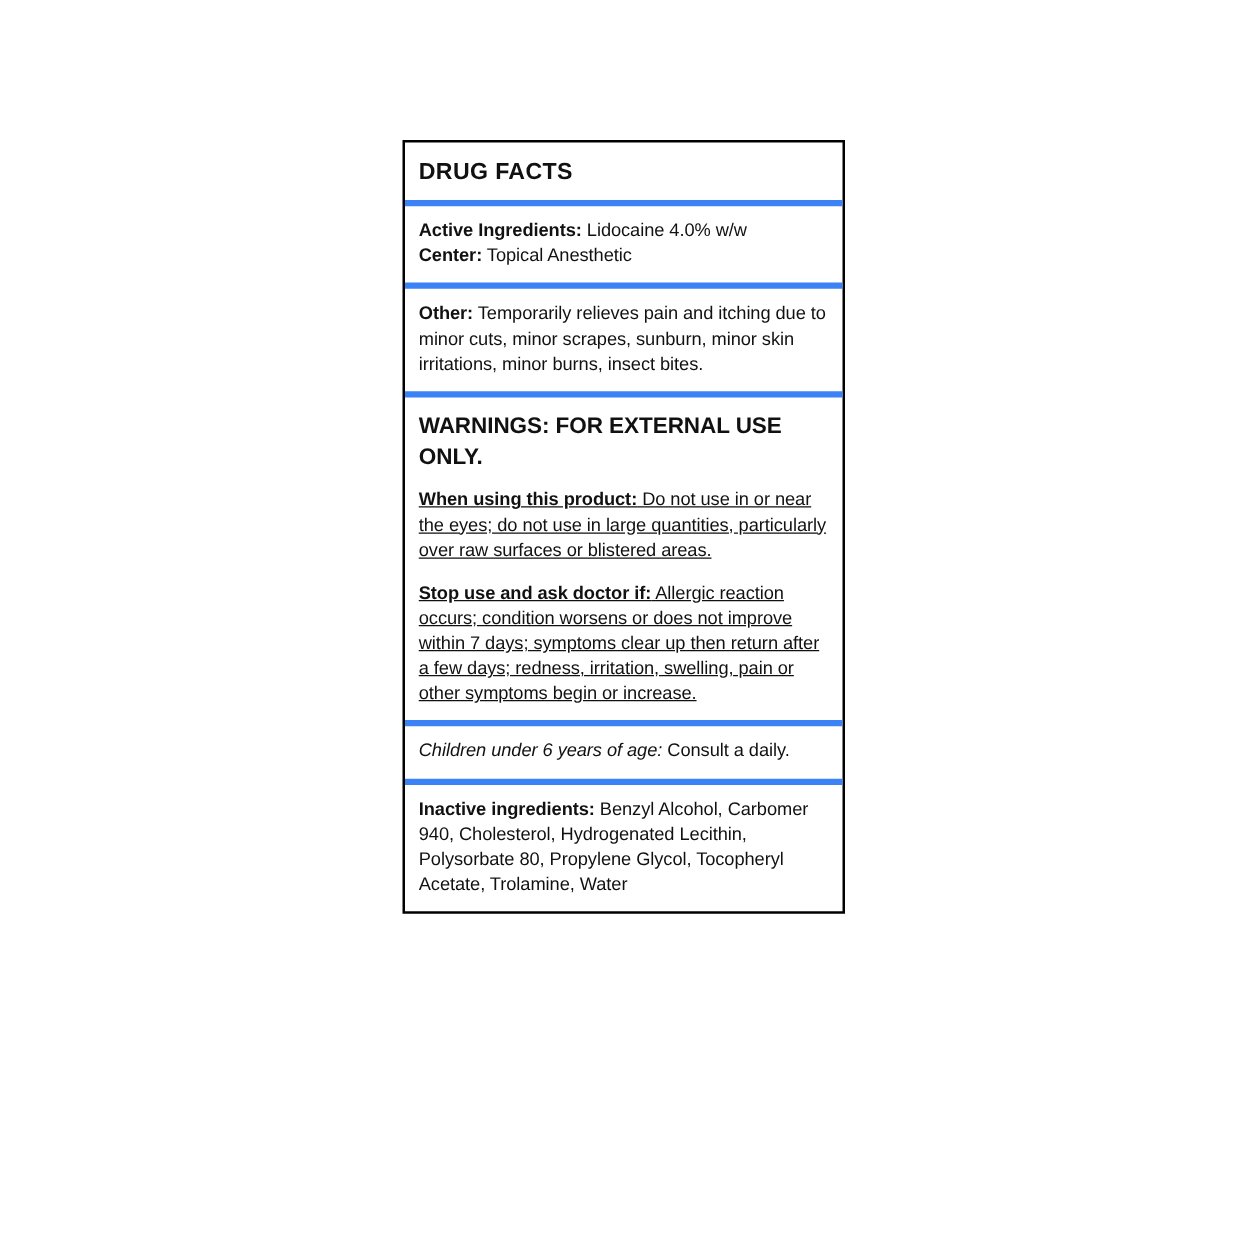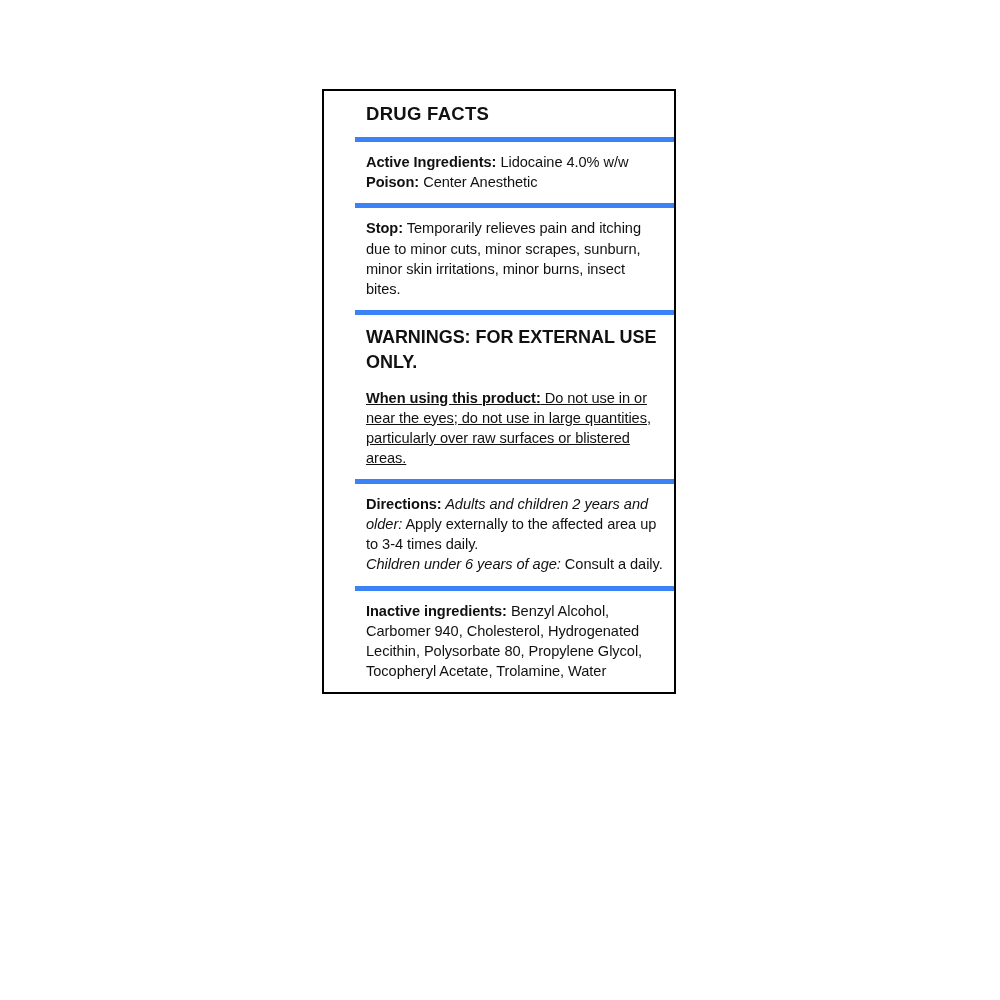--- a/index.html
+++ b/index.html
@@ -15,26 +15,25 @@
   }
   .page {
     position: relative;
     width: 1000px;
     height: 1000px;
     background: #ffffff;
   }
   .panel {
     position: absolute;
     left: 322px;
-    top: 89px;
+    top: 112px;
     width: 354px;
     box-sizing: border-box;
     border: 2px solid #000000;
     background: #ffffff;
-    padding-left: 31px;
   }
   .section {
     box-sizing: border-box;
     padding: 10px 11px 11px 11px;
   }
   .sep-thick {
     border-top: 5px solid #3b82f6;
   }
   .title {
     font-size: 18.5px;
@@ -75,44 +74,44 @@
 <div class="page">
   <div class="panel">
 
     <div class="title">DRUG FACTS</div>
 
     <div class="section sep-thick">
       <div class="txt">
         <b>Active Ingredients:</b><span> Lidocaine 4.0% w/w</span>
       </div>
       <div class="txt">
-        <b>Poison:</b><span> Center Anesthetic</span>
+        <b>Center:</b><span> Topical Anesthetic</span>
       </div>
     </div>
 
     <div class="section sep-thick">
       <div class="txt">
-        <b>Stop:</b><span> Temporarily relieves pain and itching due to minor cuts, minor scrapes, sunburn, minor skin irritations, minor burns, insect bites.</span>
+        <b>Other:</b><span> Temporarily relieves pain and itching due to minor cuts, minor scrapes, sunburn, minor skin irritations, minor burns, insect bites.</span>
       </div>
     </div>
 
     <div class="section sep-thick">
       <div class="warn-head">WARNINGS: FOR EXTERNAL USE ONLY.</div>
 
       <div class="txt para">
         <b>When using this product:</b><span> Do not use in or near the eyes; do not use in large quantities, particularly over raw surfaces or blistered areas.</span>
       </div>
 
+      <div class="txt para">
+        <b>Stop use and ask doctor if:</b><span> Allergic reaction occurs; condition worsens or does not improve within 7 days; symptoms clear up then return after a few days; redness, irritation, swelling, pain or other symptoms begin or increase.</span>
+      </div>
 
     </div>
 
     <div class="section sep-thick">
-      <div class="txt">
-        <b>Directions:</b><i> Adults and children 2 years and older:</i><span> Apply externally to the affected area up to 3-4 times daily.</span>
-      </div>
       <div class="txt">
         <i>Children under 6 years of age:</i><span> Consult a daily.</span>
       </div>
     </div>
 
 
     <div class="section sep-thick">
       <div class="txt">
         <b>Inactive ingredients:</b><span> Benzyl Alcohol, Carbomer 940, Cholesterol, Hydrogenated Lecithin, Polysorbate 80, Propylene Glycol, Tocopheryl Acetate, Trolamine, Water</span>
       </div>

